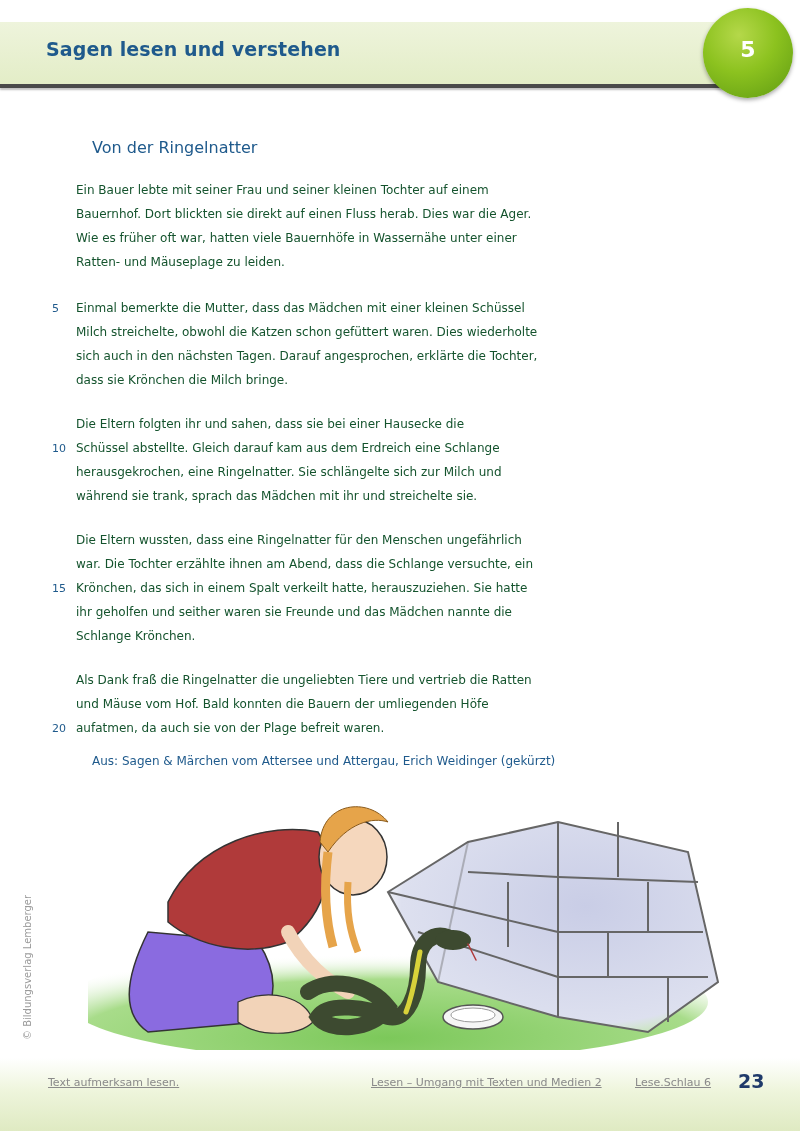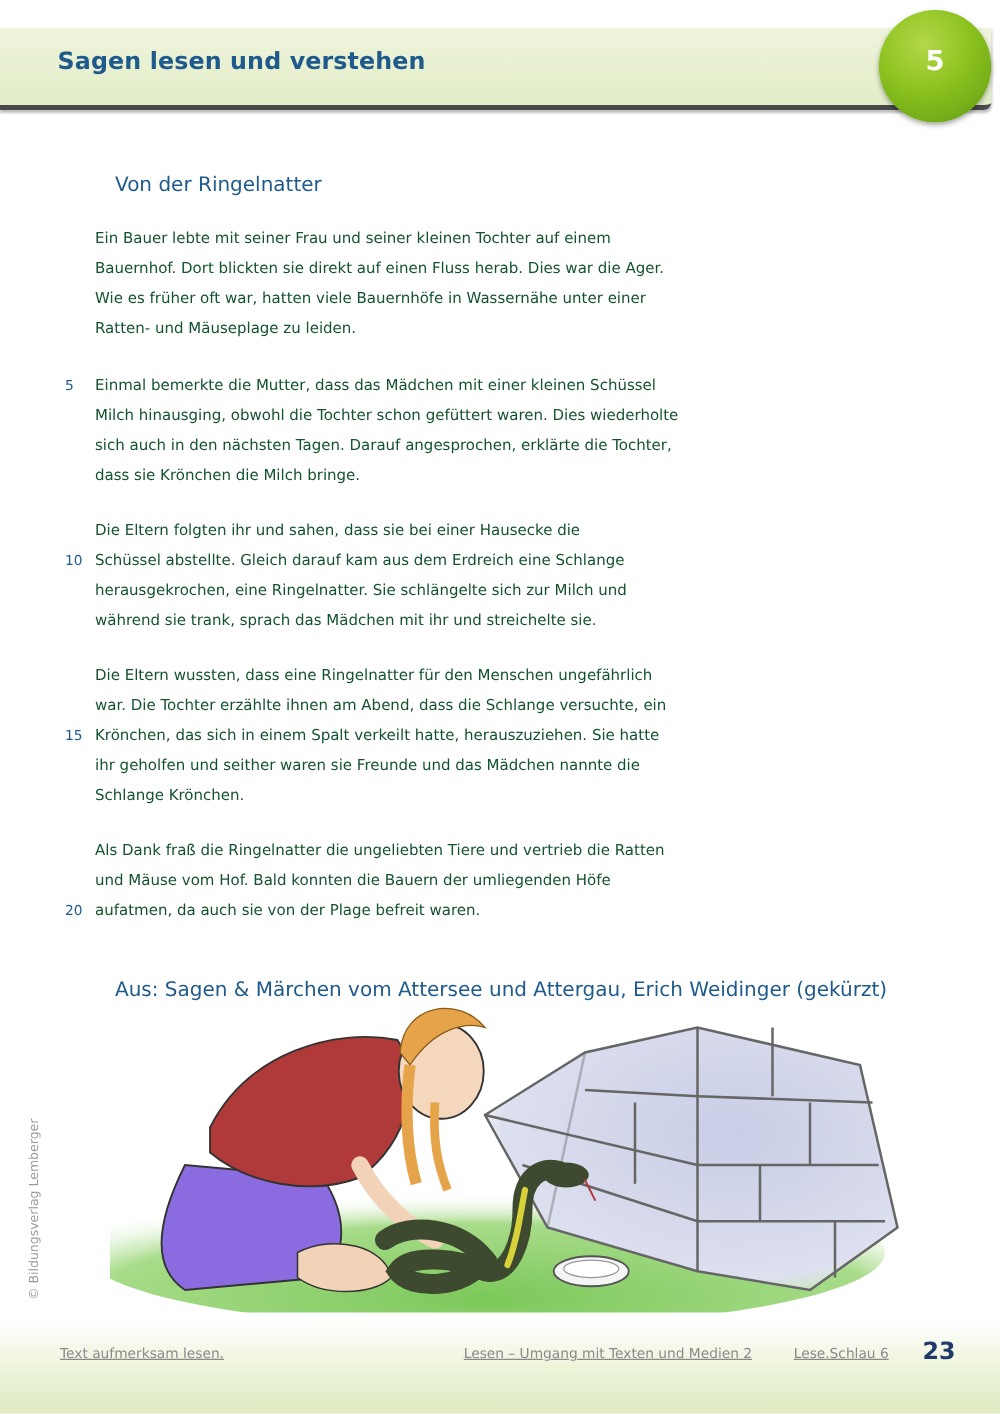--- a/index.html
+++ b/index.html
@@ -4,21 +4,21 @@
 <style>
   html, body { margin: 0; padding: 0; }
   body {
     width: 800px; height: 1131px; position: relative; overflow: hidden;
     background: #ffffff;
     font-family: "DejaVu Sans", sans-serif;
     color: #1f5a8c;
   }
   
   .header {
-    position: absolute; left: 0; top: 22px; width: 760px; height: 66px; padding-left: 33px;
+    position: absolute; left: 0; top: 22px; width: 760px; height: 66px;
   }
   .header-band {
     position: absolute; left: 0; top: 0; width: 100%; height: 62px;
     background: linear-gradient(180deg, #eef4dc 0%, #e3edc7 100%);
     border-bottom: 4px solid #4a4a4a;
     border-radius: 0 0 6px 0;
     box-shadow: 0 2px 2px rgba(0,0,0,0.25);
   }
   .header-title {
     position: absolute; left: 46px; top: 16px;
@@ -44,22 +44,22 @@
     font-size: 16px; font-weight: normal; color: #1f5a8c;
   }
   .line {
     position: absolute; left: 76px;
     font-size: 12px; line-height: 24px; color: #14532d; white-space: nowrap;
   }
   .line-no {
     position: absolute; left: 52px; font-size: 11px; color: #1f5a8c;
   }
   .source {
-    position: absolute; left: 92px; top: 648px;
-    font-size: 16px; color: #1f5a8c;
+    position: absolute; left: 92px; top: 620px;
+    font-size: 12px; color: #1f5a8c;
   }
   
   .illustration {
     position: absolute; left: 88px; top: 782px; width: 636px; height: 268px;
   }
   
   .copyright {
     position: absolute; left: 22px; top: 1040px;
     transform: rotate(-90deg); transform-origin: left top;
     font-size: 10px; color: #9a9a9a; white-space: nowrap;
@@ -90,21 +90,21 @@
 <div class="story">
   <div class="story-title">Von der Ringelnatter</div>
 
   <div class="line" style="top:44px">Ein Bauer lebte mit seiner Frau und seiner kleinen Tochter auf einem</div>
   <div class="line" style="top:68px">Bauernhof. Dort blickten sie direkt auf einen Fluss herab. Dies war die Ager.</div>
   <div class="line" style="top:92px">Wie es früher oft war, hatten viele Bauernhöfe in Wassernähe unter einer</div>
   <div class="line" style="top:116px">Ratten- und Mäuseplage zu leiden.</div>
 
   <div class="line-no" style="top:168px">5</div>
   <div class="line" style="top:162px">Einmal bemerkte die Mutter, dass das Mädchen mit einer kleinen Schüssel</div>
-  <div class="line" style="top:186px">Milch hinausging, obwohl die Tochter schon gefüttert waren. Dies wiederholte</div>
+  <div class="line" style="top:186px">Milch streichelte, obwohl die Katzen schon gefüttert waren. Dies wiederholte</div>
   <div class="line" style="top:210px">sich auch in den nächsten Tagen. Darauf angesprochen, erklärte die Tochter,</div>
   <div class="line" style="top:234px">dass sie Krönchen die Milch bringe.</div>
 
   <div class="line" style="top:278px">Die Eltern folgten ihr und sahen, dass sie bei einer Hausecke die</div>
   <div class="line-no" style="top:308px">10</div>
   <div class="line" style="top:302px">Schüssel abstellte. Gleich darauf kam aus dem Erdreich eine Schlange</div>
   <div class="line" style="top:326px">herausgekrochen, eine Ringelnatter. Sie schlängelte sich zur Milch und</div>
   <div class="line" style="top:350px">während sie trank, sprach das Mädchen mit ihr und streichelte sie.</div>
 
   <div class="line" style="top:394px">Die Eltern wussten, dass eine Ringelnatter für den Menschen ungefährlich</div>

